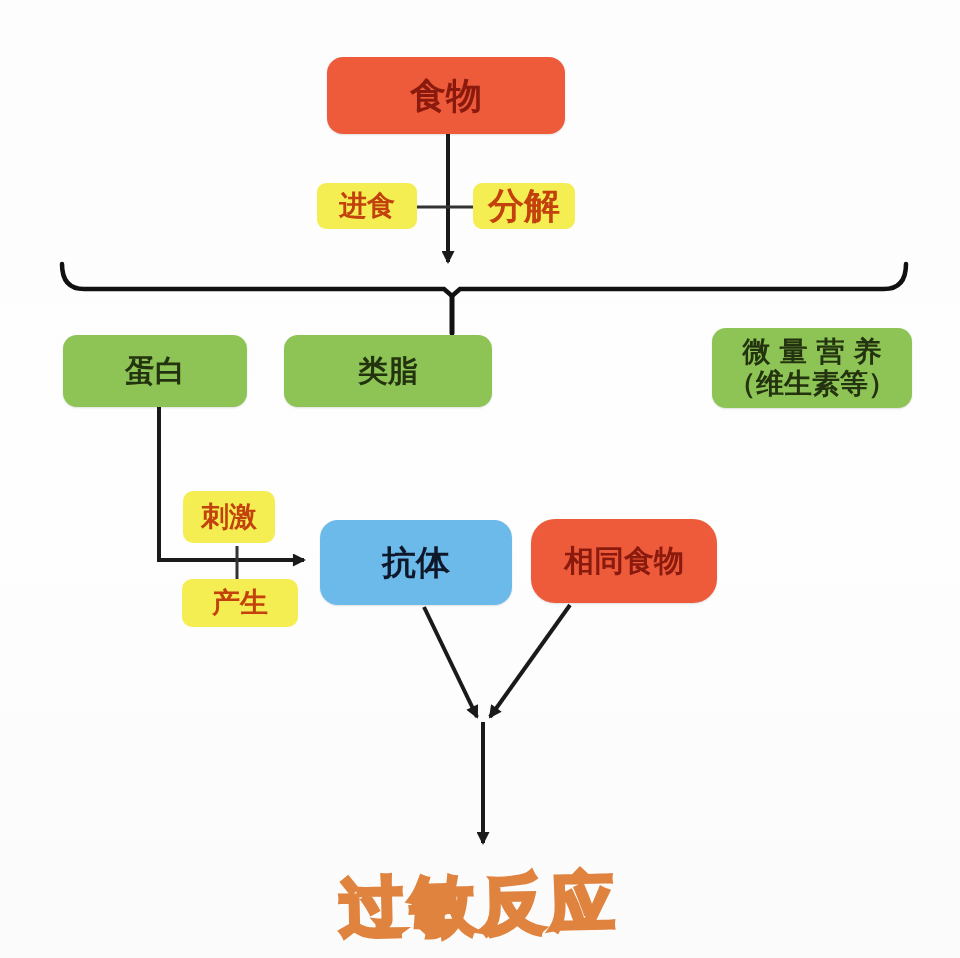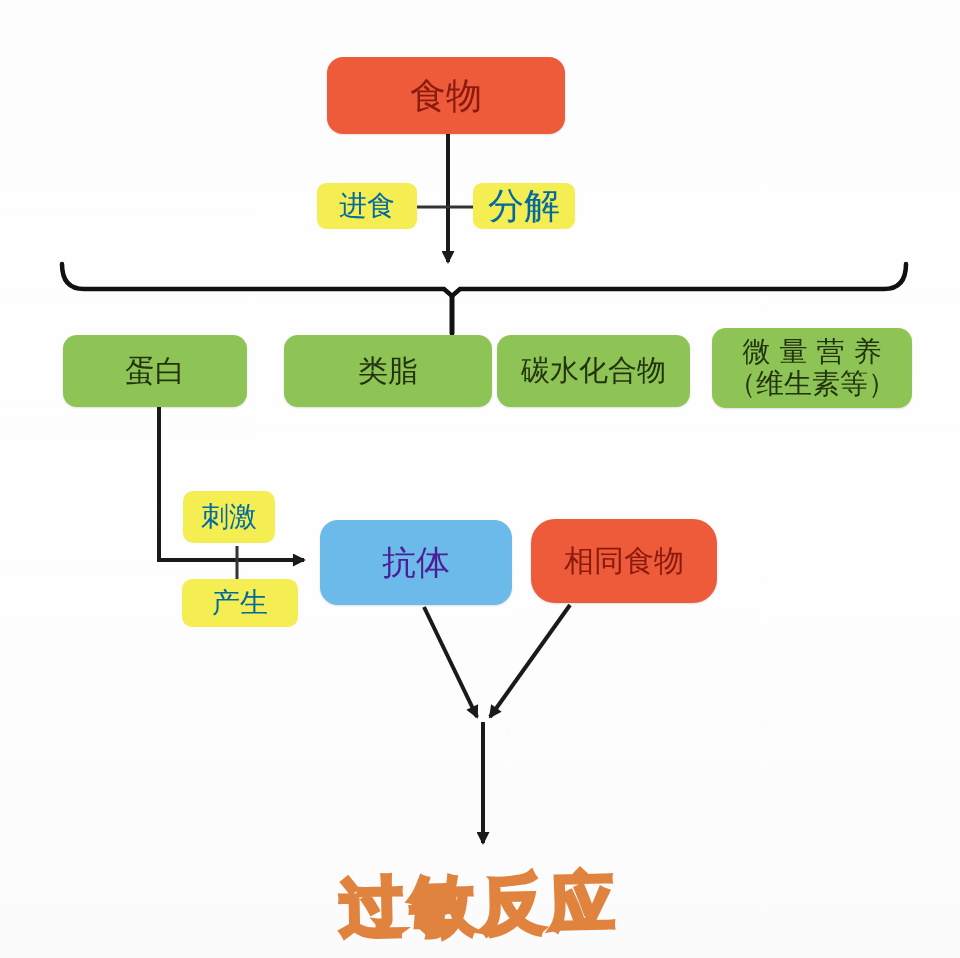--- a/index.html
+++ b/index.html
@@ -11,44 +11,44 @@
   .stage {
     position: relative; width: 960px; height: 958px;
     background: linear-gradient(180deg, #fdfdfd 0%, #fefefe 55%, #fbfbfb 100%);
   }
   svg.connectors {
     position: absolute; left: 0; top: 0; width: 960px; height: 958px;
     pointer-events: none;
   }
   .node {
     position: absolute; display: flex; align-items: center; justify-content: center;
-    text-align: center; font-weight: normal; line-height: 1.15;
+    text-align: center; font-weight: bold; line-height: 1.15;
     box-shadow: 0 1px 2px rgba(0,0,0,0.12);
   }
   
   .node.red { background: #ee5b3a; color: #8b1a0e; }
   .node-food   { left: 327px; top: 57px;  width: 238px; height: 77px; border-radius: 16px; font-size: 36px; }
   .node-same-food { left: 531px; top: 519px; width: 186px; height: 84px; border-radius: 24px; font-size: 30px; }
   
-  .node.yellow { background: #f4ee52; color: #0369a1; box-shadow: none; }
+  .node.yellow { background: #f4ee52; color: #c2410c; box-shadow: none; }
   .node-eat       { left: 317px; top: 183px; width: 100px; height: 46px; border-radius: 9px;  font-size: 28px; }
   .node-decompose { left: 473px; top: 183px; width: 102px; height: 46px; border-radius: 9px;  font-size: 36px; }
   .node-stimulate { left: 183px; top: 491px; width: 92px; height: 52px; border-radius: 10px; font-size: 28px; }
   .node-produce   { left: 182px; top: 579px; width: 116px; height: 48px; border-radius: 10px; font-size: 28px; }
   
   .node.green { background: #8dc455; color: #24330f; }
   .node-protein      { left: 63px;  top: 335px; width: 184px; height: 72px; border-radius: 14px; font-size: 30px; }
   .node-lipid        { left: 284px; top: 335px; width: 208px; height: 72px; border-radius: 14px; font-size: 30px; }
   .node-carbohydrate { left: 497px; top: 335px; width: 193px; height: 72px; border-radius: 14px; font-size: 29px; }
   .node-micronutrients { left: 712px; top: 328px; width: 200px; height: 80px; border-radius: 14px;
                          font-size: 28px; flex-direction: column; color: #2f5518; }
   .node-micronutrients .line1 { letter-spacing: 9px; text-indent: 9px; }
   .node-micronutrients .line2 { letter-spacing: 0; }
   
-  .node.blue { background: #6cbae9; color: #4c1d95; }
+  .node.blue { background: #6cbae9; color: #0f172a; }
   .node-antibody { left: 320px; top: 520px; width: 192px; height: 85px; border-radius: 18px; font-size: 34px; }
   
   .allergy-text {
     position: absolute; left: 0; top: 862px; width: 960px;
     text-align: center; font-size: 64px; font-weight: 800;
     letter-spacing: 6px; color: #fbe8d0;
     -webkit-text-stroke: 4.5px #e0833f;
     text-shadow: 0 0 1px #e0833f;
     transform: rotate(-1.2deg);
   }
@@ -83,21 +83,20 @@
     <line x1="483" y1="722" x2="483" y2="843" stroke="#1a1a1a" stroke-width="4" marker-end="url(#arrowhead)"></line>
   </svg>
 
   <div class="node red node-food">食物</div>
 
   <div class="node yellow node-eat">进食</div>
   <div class="node yellow node-decompose">分解</div>
 
   <div class="node green node-protein">蛋白</div>
   <div class="node green node-lipid">类脂</div>
-  <div class="node green node-carbohydrate">碳水化合物</div>
   <div class="node green node-micronutrients">
     <span class="line1">微量营养</span>
     <span class="line2">（维生素等）</span>
   </div>
 
   <div class="node yellow node-stimulate">刺激</div>
   <div class="node yellow node-produce">产生</div>
 
   <div class="node blue node-antibody">抗体</div>
   <div class="node red node-same-food">相同食物</div>

